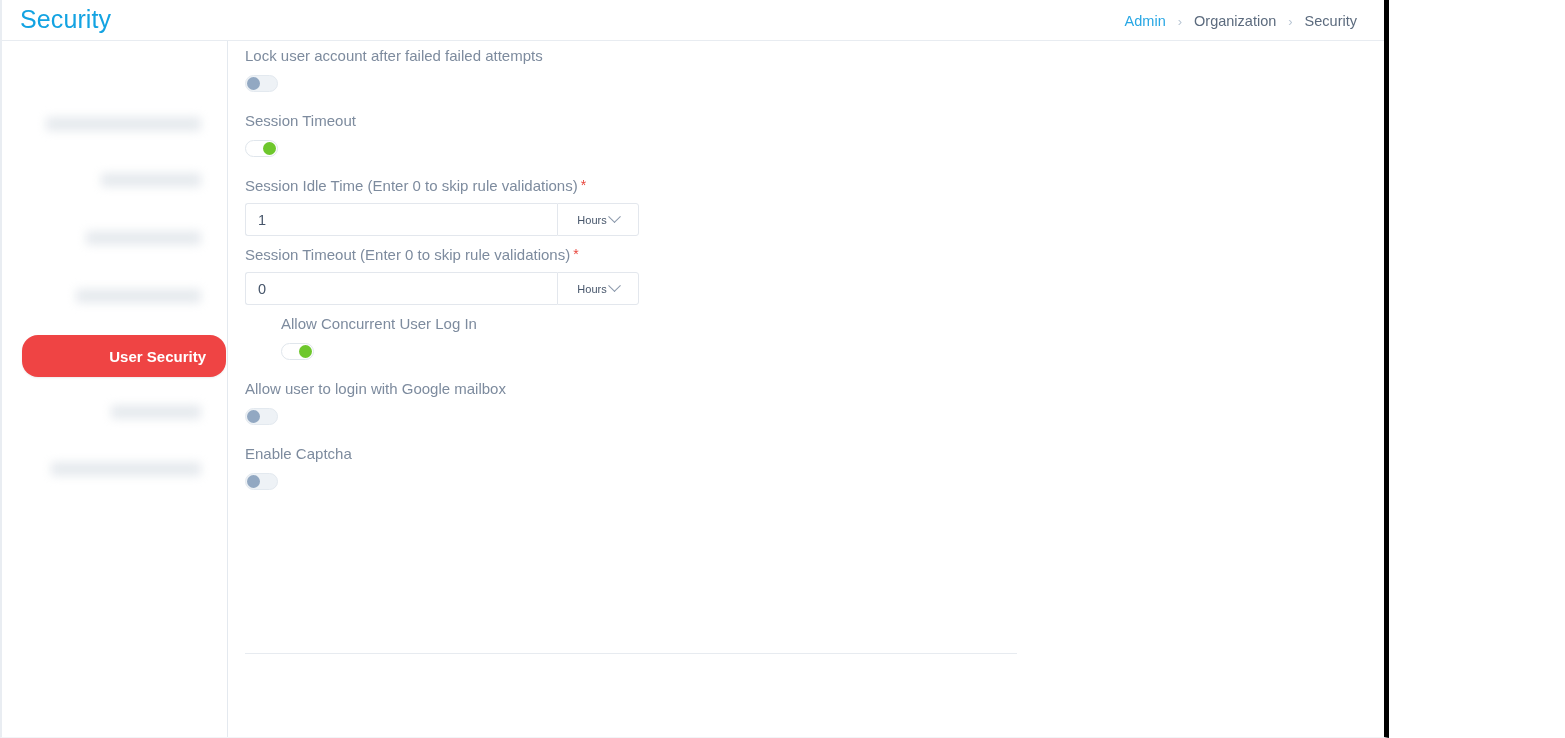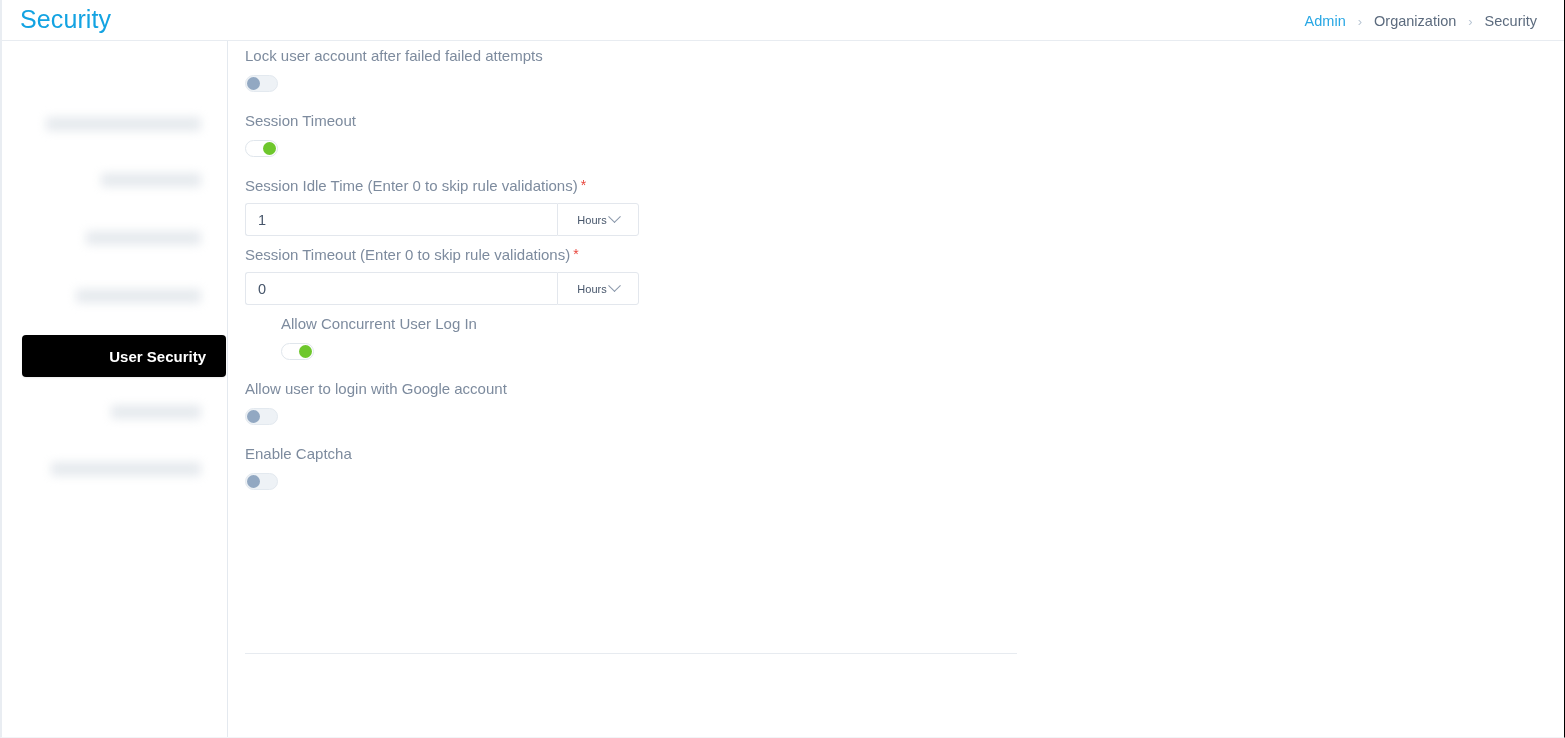--- a/index.html
+++ b/index.html
@@ -8,25 +8,25 @@
     padding: 0;
     width: 1565px;
     height: 738px;
     background: #ffffff;
     font-family: "Liberation Sans", sans-serif;
     overflow: hidden;
   }
 
   #page {
     position: relative;
-    width: 1565px;
+    width: 1389px;
     height: 738px;
     background: #ffffff;
     border-left: 2px solid #e9edf2;
-    border-right: 1px solid #000000;
+    border-right: 5px solid #000000;
     border-bottom: 1px solid #f2f4f7;
   }
 
   
   #header {
     position: relative;
     height: 41px;
     border-bottom: 1px solid #e8ecf1;
     background: #ffffff;
   }
@@ -89,23 +89,23 @@
   }
   .side-item.blurred {
     color: #dfe3e8;
     filter: blur(5px);
     -webkit-filter: blur(5px);
     right: 6px;
   }
   .side-item.active {
     left: 20px;
     right: 1px;
-    background: #000000;
+    background: #ef4444;
     color: #ffffff;
-    border-radius: 4px;
+    border-radius: 16px;
     font-weight: 600;
     box-shadow: 0 1px 2px rgba(0,0,0,0.08);
   }
 
   
   #main {
     position: relative;
     flex: 1 1 auto;
     background: #ffffff;
     padding: 0;
@@ -335,21 +335,21 @@
               </div>
             </div>
           </div>
           <div style="margin-bottom: 20px; margin-left: 36px;">
             <div class="field-label"><span>Allow Concurrent User Log In</span></div>
             <div class="toggle on" style="margin-top: 10px;">
               <span class="knob"></span>
             </div>
           </div>
           <div style="margin-bottom: 20px;">
-            <div class="field-label"><span>Allow user to login with Google account</span></div>
+            <div class="field-label"><span>Allow user to login with Google mailbox</span></div>
             <div class="toggle off" style="margin-top: 10px;">
               <span class="knob"></span>
             </div>
           </div>
           <div style="margin-bottom: 20px;">
             <div class="field-label"><span>Enable Captcha</span></div>
             <div class="toggle off" style="margin-top: 10px;">
               <span class="knob"></span>
             </div>
           </div>

